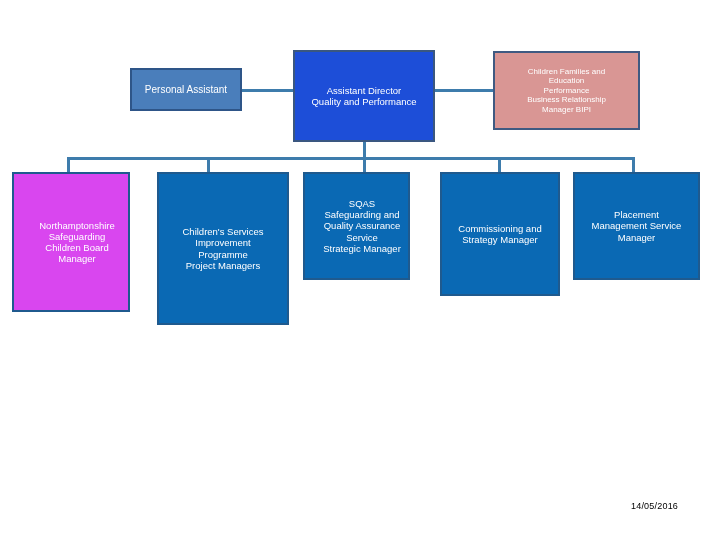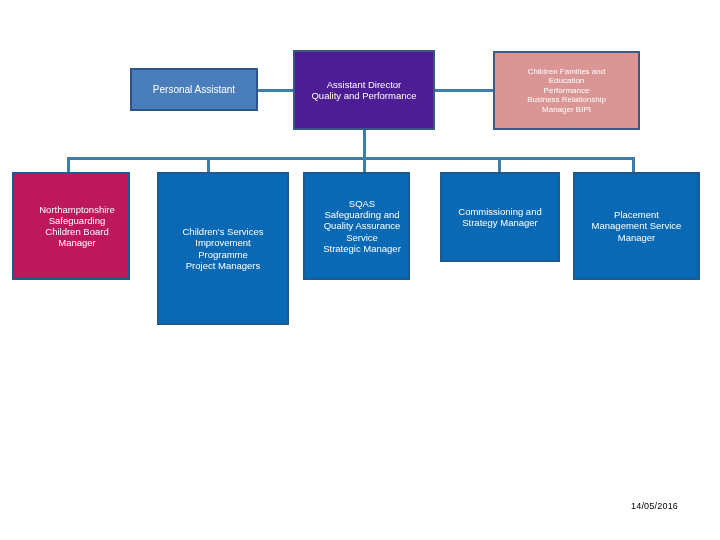--- a/index.html
+++ b/index.html
@@ -68,54 +68,54 @@
       <div class="line v" style="left: 363px; top: 130px; height: 27px; background: rgb(62, 124, 172);"></div>
       <div class="line h" style="left: 67px; top: 157px; width: 566px; background: rgb(62, 124, 172);"></div>
       <div class="line v" style="left: 67px; top: 157px; height: 16px; background: rgb(62, 124, 172);"></div>
       <div class="line v" style="left: 207px; top: 157px; height: 16px; background: rgb(62, 124, 172);"></div>
       <div class="line v" style="left: 363px; top: 157px; height: 16px; background: rgb(62, 124, 172);"></div>
       <div class="line v" style="left: 498px; top: 157px; height: 16px; background: rgb(62, 124, 172);"></div>
       <div class="line v" style="left: 632px; top: 157px; height: 16px; background: rgb(62, 124, 172);"></div>
     </div>
 
   <div id="node-layer">
-      <div class="node" style="left: 130px; top: 68px; width: 128px; height: 43px; background: rgb(74, 126, 187); border-color: rgb(46, 85, 136);">
+      <div class="node" style="left: 130px; top: 68px; width: 112px; height: 43px; background: rgb(74, 126, 187); border-color: rgb(46, 85, 136);">
         <span class="label" style="font-size: 10px;">Personal Assistant</span>
       </div>
-      <div class="node" style="left: 293px; top: 50px; width: 142px; height: 80px; background: #4c1d95; border-color: rgb(58, 87, 128);">
+      <div class="node" style="left: 293px; top: 50px; width: 142px; height: 92px; background: #1d4ed8; border-color: rgb(58, 87, 128);">
         <span class="label" style="font-size: 9.5px;">Assistant Director
 Quality and Performance</span>
       </div>
       <div class="node" style="left: 493px; top: 51px; width: 147px; height: 79px; background: rgb(217, 150, 148); border-color: rgb(63, 90, 130);">
         <span class="label" style="font-size: 8px;">Children Families and
 Education
 Performance
 Business Relationship
 Manager BIPI</span>
       </div>
-      <div class="node" style="left: 12px; top: 172px; width: 118px; height: 108px; background: #be185d; border-color: rgb(31, 90, 142); padding-left: 16px;">
+      <div class="node" style="left: 12px; top: 172px; width: 118px; height: 140px; background: #d946ef; border-color: rgb(31, 90, 142); padding-left: 16px;">
         <span class="label" style="font-size: 9.5px;">Northamptonshire
 Safeguarding
 Children Board
 Manager</span>
       </div>
       <div class="node" style="left: 143px; top: 172px; width: 132px; height: 153px; background: rgb(10, 105, 180); border-color: rgb(31, 90, 142); margin-left: 14px;">
         <span class="label" style="font-size: 9.5px;">Children's Services
 Improvement
 Programme
 Project Managers</span>
       </div>
       <div class="node" style="left: 303px; top: 172px; width: 107px; height: 108px; background: rgb(10, 105, 180); border-color: rgb(31, 90, 142); padding-left: 15px;">
         <span class="label" style="font-size: 9.5px;">SQAS
 Safeguarding and
 Quality  Assurance
 Service
 Strategic Manager</span>
       </div>
-      <div class="node" style="left: 440px; top: 172px; width: 120px; height: 90px; background: rgb(10, 105, 180); border-color: rgb(31, 90, 142);">
+      <div class="node" style="left: 440px; top: 172px; width: 120px; height: 124px; background: rgb(10, 105, 180); border-color: rgb(31, 90, 142);">
         <span class="label" style="font-size: 9.5px;">Commissioning and
 Strategy  Manager</span>
       </div>
       <div class="node" style="left: 573px; top: 172px; width: 127px; height: 108px; background: rgb(10, 105, 180); border-color: rgb(31, 90, 142);">
         <span class="label" style="font-size: 9.5px;">Placement
 Management Service
 Manager</span>
       </div>
     </div>
 

